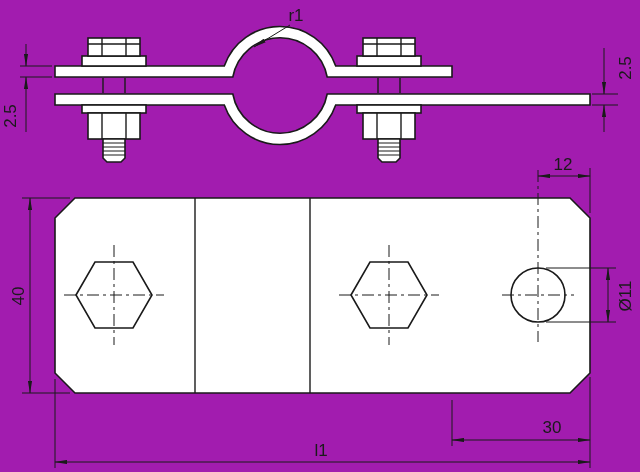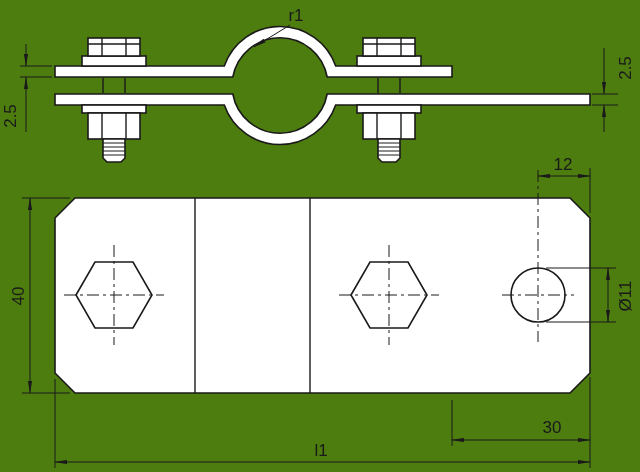--- a/index.html
+++ b/index.html
@@ -1,16 +1,16 @@
 <!DOCTYPE html>
 <html><head>
 <meta charset="utf-8">
 <style>
   html,body{margin:0;padding:0;background:#ffffff;}
-  .sheet{width:640px;height:472px;background:#4d7c0f;position:relative;overflow:hidden;}
+  .sheet{width:640px;height:472px;background:#a21caf;position:relative;overflow:hidden;}
   svg{display:block;}
   text{font-family:"Liberation Sans",sans-serif;font-size:17px;fill:#1a1a1a;}
   .obj{fill:#ffffff;stroke:#1a1a1a;stroke-width:1.6;stroke-linejoin:miter;}
   .objline{stroke:#1a1a1a;stroke-width:1.4;fill:none;}
   .thin{stroke:#1a1a1a;stroke-width:1;fill:none;}
   .center{stroke:#1a1a1a;stroke-width:1;fill:none;stroke-dasharray:12 4 3 4;}
 </style>
 </head>
 <body>
 

